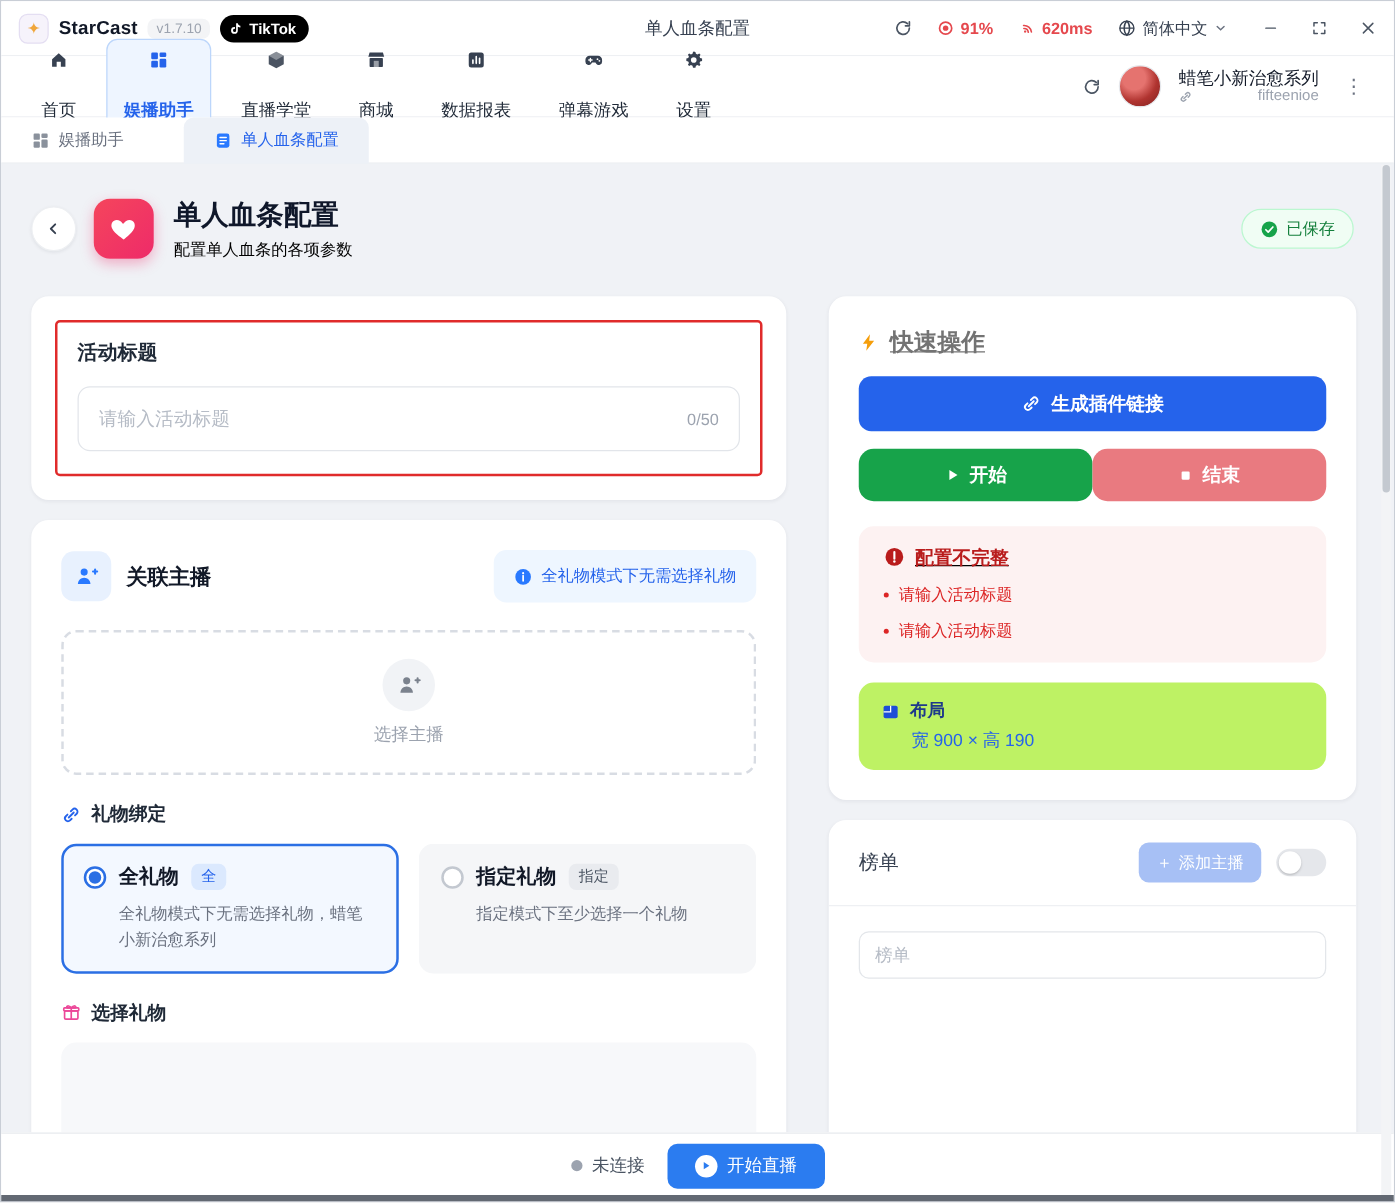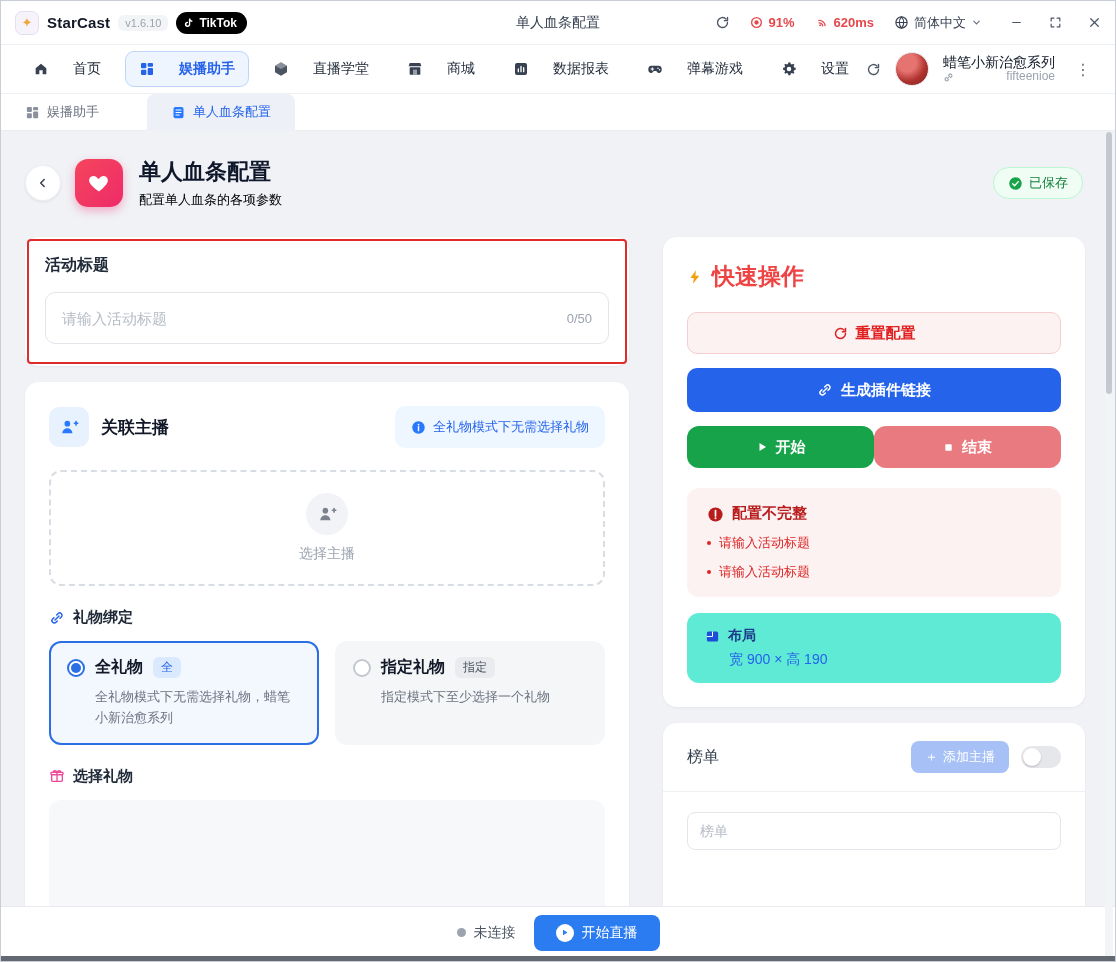--- a/index.html
+++ b/index.html
@@ -16,21 +16,21 @@
   .tb-center { position:absolute; left:0; right:0; text-align:center; font-size:14px; color:#374151; pointer-events:none; }
   .tb-right { margin-left:auto; display:flex; align-items:center; gap:20px; position:relative; z-index:2; }
   .tb-item { display:flex; align-items:center; gap:5px; font-size:13px; color:#374151; cursor:default; }
   .tb-red { color:#e5484d; font-weight:bold; font-size:13px; }
   .winctl { display:flex; align-items:center; gap:26px; margin-left:8px; color:#4b5563; }
   .icbtn { display:flex; align-items:center; justify-content:center; cursor:pointer; color:#4b5563; }
 
   
   .navbar { position:absolute; top:44px; left:0; right:0; height:49px; display:flex; align-items:center; padding:0 18px; border-bottom:1px solid #eef0f3; background:#fff; }
   .nav-items { display:flex; align-items:center; gap:10px; }
-  .nav-item { display:flex; align-items:center; gap:24px; font-size:14px; color:#1f2937; padding:8px 13px; border-radius:9px; border:1px solid transparent; cursor:pointer; white-space:nowrap; }
+  .nav-item { display:flex; align-items:center; gap:24px; font-size:14px; color:#1f2937; padding:8px 13px; border-radius:9px; border:1px solid transparent; cursor:pointer; white-space:nowrap;flex-direction:column; }
   .nav-item .nic { display:flex; color:#374151; }
   .nav-item.active { color:#2563eb; background:#eef5ff; border-color:#bcd6fb; font-weight:bold; }
   .nav-item.active .nic { color:#2563eb; }
   .nav-right { margin-left:auto; display:flex; align-items:center; gap:14px; }
   .avatar { width:34px; height:34px; border-radius:50%; background:radial-gradient(circle at 35% 30%, #e5736f 0 30%, #b03430 60%, #7c201f 100%); border:1px solid #e5e7eb; }
   .user-meta { line-height:1.15; }
   .user-name { font-size:14px; color:#111827; }
   .user-handle { font-size:12px; color:#9ca3af; display:flex; align-items:center; gap:4px;justify-content:space-between; }
   .kebab { font-size:16px; color:#6b7280; padding:4px 6px; cursor:pointer; }
 
@@ -48,21 +48,21 @@
   .ph-text { margin-left:16px; }
   .page-title { font-size:22px; font-weight:bold; color:#0f172a; }
   .page-sub { font-size:13px; color:#000000; margin-top:4px; }
   .saved-badge { margin-left:auto; display:flex; align-items:center; gap:6px; background:#f0fdf4; border:1px solid #bbf7d0; color:#15803d; font-size:13px; padding:6px 14px; border-radius:999px; }
 
   .card { background:#fff; border-radius:14px; box-shadow:0 1px 3px rgba(16,24,40,.05); }
   .left-col { position:absolute; left:24px; top:106px; width:604px; }
   .right-col { position:absolute; left:662px; top:106px; width:422px; }
 
   
-  .card-activity { padding:2px; }
+  .card-activity { padding:19px; }
   .red-box { border:2px solid #e02b2b; border-radius:4px; padding:14px 16px 18px; }
   .field-label { font-size:16px; font-weight:bold; color:#1f2937; }
   .input-wrap { margin-top:16px; height:52px; border:1px solid #e2e5ea; border-radius:10px; display:flex; align-items:center; padding:0 16px; background:#fff; }
   .input-wrap input { flex:1; border:none; outline:none; font-size:15px; color:#1f2937; font-family:inherit; background:transparent; }
   .input-wrap input::placeholder { color:#b6bcc6; }
   .counter { font-size:13px; color:#9ca3af; margin-left:10px; }
 
   
   .card-main { margin-top:16px; padding:24px; height:560px; }
   .sec-head { display:flex; align-items:center; }
@@ -85,33 +85,33 @@
   .opt-name { font-size:16px; font-weight:bold; color:#111827; }
   .opt-badge { font-size:12px; padding:2px 8px; border-radius:6px; }
   .badge-blue { background:#dbe9fe; color:#2563eb; }
   .badge-gray { background:#e9ebef; color:#4b5563; }
   .opt-desc { font-size:13px; color:#6b7280; line-height:1.65; margin:8px 0 0 28px; }
   .gift-panel { margin-top:14px; height:120px; background:#f7f8fa; border-radius:12px; }
 
   
   .card-qa { padding:24px; }
   .qa-head { display:flex; align-items:center; gap:9px; }
-  .qa-title { font-size:23px; font-weight:bold; color:#ef4444; }
+  .qa-title { font-size:19px; font-weight:bold; color:#737373;text-decoration:underline; }
   .btn { display:flex; align-items:center; justify-content:center; gap:8px; border-radius:10px; font-size:15px; cursor:pointer; font-family:inherit; border:none; width:100%; }
   .btn-reset { margin-top:20px; height:42px; background:#fdf2f2; border:1px solid #f6cdd0; color:#e02020; font-weight:bold; }
   .btn-gen { margin-top:14px; height:44px; background:#2563eb; color:#fff; font-weight:bold; }
   .btn-pair { display:flex; margin-top:14px; }
   .btn-start { height:42px; border-radius:12px; background:#17a34a; color:#fff; font-weight:bold; }
   .btn-stop { height:42px; border-radius:12px; background:#e97a80; color:#fff; font-weight:bold; }
   .warn-box { margin-top:20px; background:#fdf2f2; border-radius:12px; padding:16px 20px; }
-  .warn-head { display:flex; align-items:flex-end; gap:8px; }
+  .warn-head { display:flex; align-items:flex-start; gap:8px;text-decoration:underline; }
   .warn-title { font-size:15px; font-weight:bold; color:#b91c1c; }
   .warn-item { display:flex; align-items:center; gap:8px; font-size:13px; color:#dc2626; margin-top:11px; }
   .warn-dot { width:4px; height:4px; border-radius:50%; background:#dc2626; flex:none; }
-  .layout-box { margin-top:16px; background:#5eead4; border-radius:12px; padding:14px 18px; }
+  .layout-box { margin-top:16px; background:#bef264; border-radius:12px; padding:14px 18px; }
   .layout-head { display:flex; align-items:center; gap:8px; font-size:14px; font-weight:bold; color:#1e3a8a; }
   .layout-size { font-size:14px; color:#2563eb; margin:6px 0 0 24px; }
 
   
   .card-rank { margin-top:16px; height:300px; }
   .rank-head { display:flex; align-items:center; padding:18px 24px; }
   .rank-title { font-size:16px; color:#374151; }
   .btn-add { margin-left:auto; height:32px; padding:0 14px; border-radius:8px; background:#a7c0f5; color:#fff; font-size:13px; display:flex; align-items:center; gap:5px; border:none; cursor:pointer; font-family:inherit; }
   .toggle { width:40px; height:22px; border-radius:11px; background:#e5e7eb; margin-left:12px; position:relative; cursor:pointer; flex:none; }
   .toggle .knob { position:absolute; left:2px; top:2px; width:18px; height:18px; border-radius:50%; background:#fff; box-shadow:0 1px 2px rgba(0,0,0,.2); }
@@ -137,21 +137,21 @@
 </head>
 <body>
 
 <div class="app">
 
   <div class="titlebar">
     <div class="tb-center">单人血条配置</div>
     <div class="tb-left">
       <div class="logo-hex">✦</div>
       <span class="app-name">StarCast</span>
-      <span class="ver-pill">v1.6.10</span>
+      <span class="ver-pill">v1.7.10</span>
       <span class="tiktok-pill">
         <span>
             <svg width="12" height="12" viewBox="0 0 24 24">
               <path d="M14.5 3c.4 2.2 1.9 3.8 4.1 4.1v2.8c-1.5 0-2.9-.5-4.1-1.3v6.1a5.4 5.4 0 11-5.4-5.4c.3 0 .6 0 .9.1v2.9a2.5 2.5 0 101.8 2.4V3z" fill="#fff"></path>
             </svg>
           </span>
         <span>TikTok</span>
       </span>
     </div>
     <div class="tb-right">
@@ -451,29 +451,20 @@
       <div class="card card-qa">
         <div class="qa-head">
           <span>
               <svg width="16" height="18" viewBox="0 0 24 24">
                 <path d="M13.5 2L5 13.5h5.2L9 22l9.5-12h-6z" fill="#f59e0b"></path>
               </svg>
             </span>
           <span class="qa-title">快速操作</span>
         </div>
 
-        <button class="btn btn-reset">
-          <span>
-              <svg width="15" height="15" viewBox="0 0 24 24" fill="none" stroke="#e02020" stroke-width="2.4" stroke-linecap="round">
-                <path d="M20 12a8 8 0 11-2.4-5.7"></path>
-                <path d="M20 4v5h-5" stroke-linejoin="round"></path>
-              </svg>
-            </span>
-          <span>重置配置</span>
-        </button>
 
         <button class="btn btn-gen">
           <span>
               <svg width="16" height="16" viewBox="0 0 24 24" fill="none" stroke="#fff" stroke-width="2.2" stroke-linecap="round">
                 <path d="M9 15l6-6M7.5 11.5l-2 2a3.5 3.5 0 005 5l2-2M16.5 12.5l2-2a3.5 3.5 0 00-5-5l-2 2"></path>
               </svg>
             </span>
           <span>生成插件链接</span>
         </button>
 

